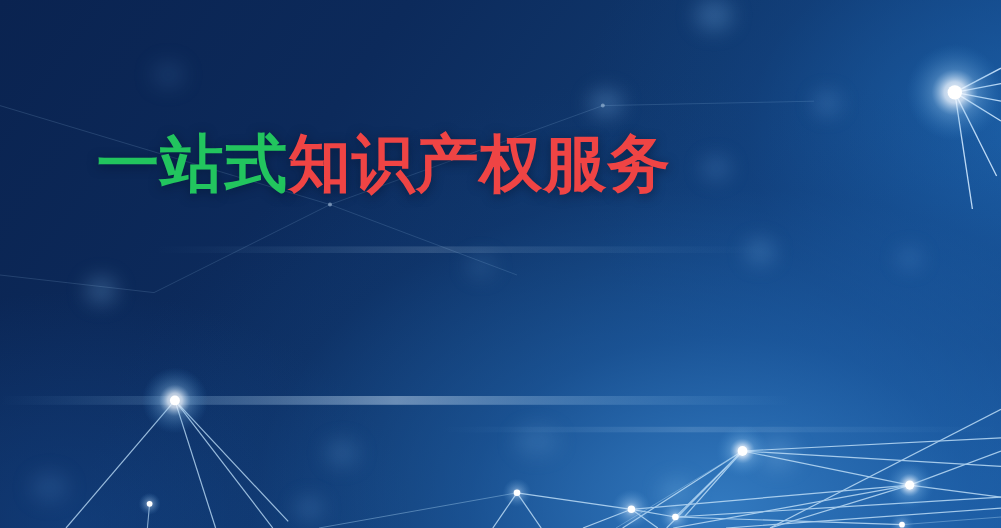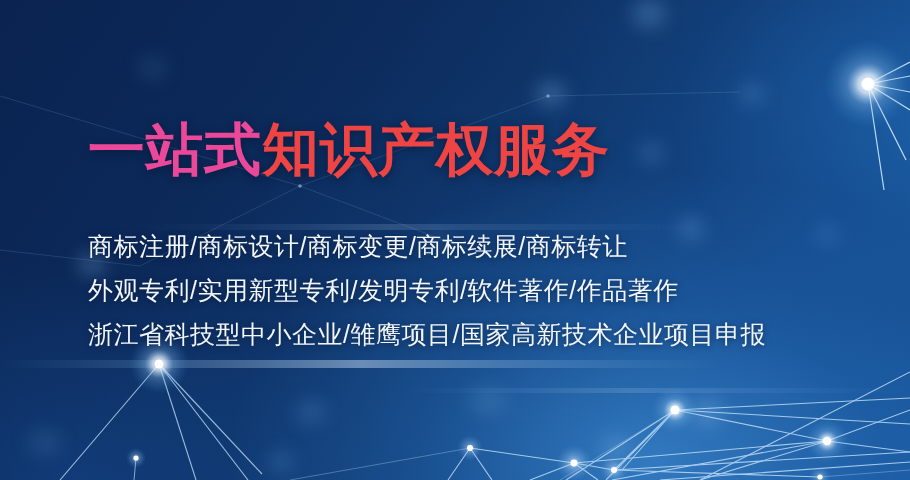--- a/index.html
+++ b/index.html
@@ -63,21 +63,21 @@
     position: absolute;
     top: 120px;
     left: 0;
     font-size: 57px;
     line-height: 1.05;
     font-weight: bold;
     letter-spacing: 1px;
     white-space: nowrap;
     text-shadow: 0 2px 10px rgba(3,16,40,0.55);
   }
-  .headline .gold { color: #ec4899; }
+  .headline .gold { color: #22c55e; }
   .headline .white { color: #ef4444; }
 
   .sublines {
     position: absolute;
     top: 224px;
     left: 0;
     width: 760px;
   }
   .subline {
     color: #f2f6fb;
@@ -217,20 +217,15 @@
     <circle cx="300" cy="186" r="1.8" fill="#cfe6fb" opacity="0.5"></circle>
     <circle cx="548" cy="96" r="1.8" fill="#cfe6fb" opacity="0.45"></circle>
   </svg>
 
   <div class="content">
 
     <div class="headline">
       <span class="gold">一站式</span><span class="white">知识产权服务</span>
     </div>
 
-    <div class="sublines">
-      <div class="subline">商标注册/商标设计/商标变更/商标续展/商标转让</div>
-      <div class="subline">外观专利/实用新型专利/发明专利/软件著作/作品著作</div>
-      <div class="subline">浙江省科技型中小企业/雏鹰项目/国家高新技术企业项目申报</div>
-    </div>
 
   </div>
 </div>
 
 </body></html>

